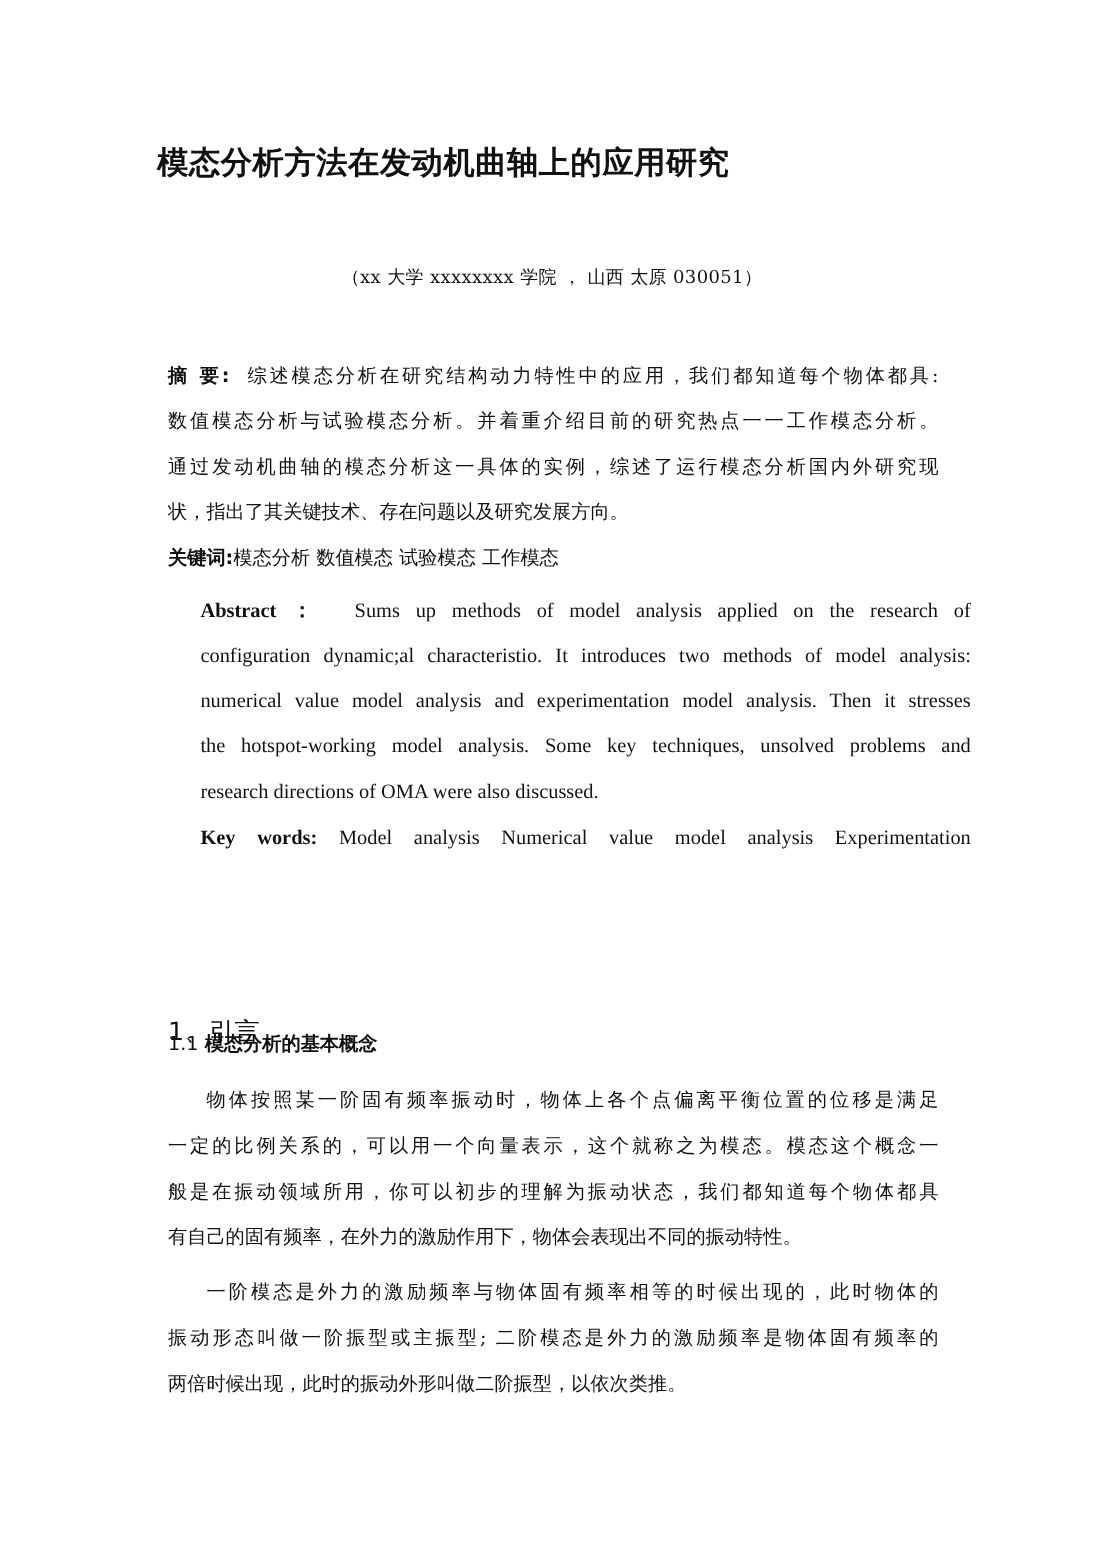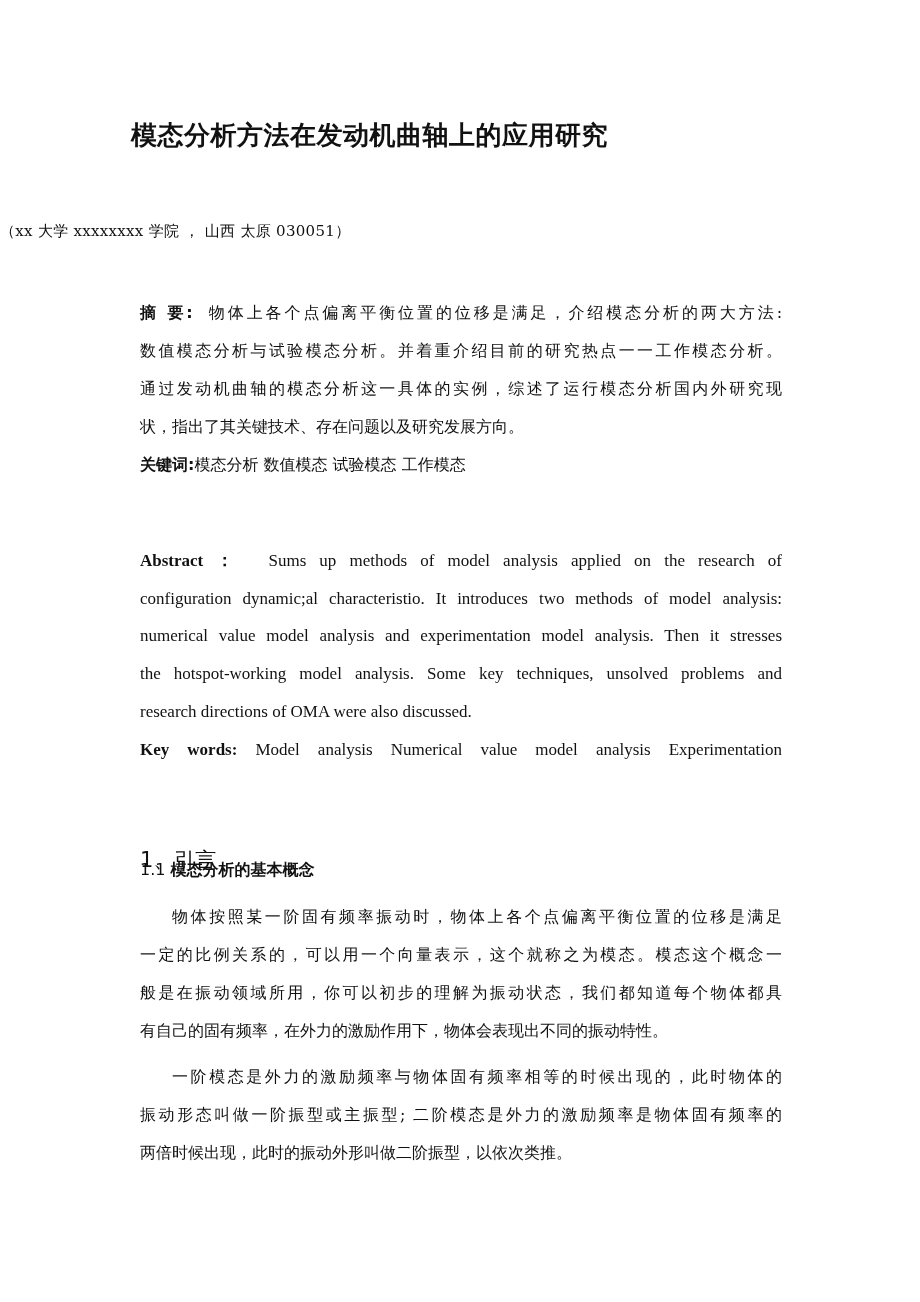--- a/index.html
+++ b/index.html
@@ -2,21 +2,21 @@
 <html><head>
   <meta charset="utf-8">
   <style>
     html, body { margin: 0; padding: 0; background: #ffffff; }
     body { width: 920px; height: 1302px; position: relative; overflow: hidden;
       font-family: "DejaVu Serif", "Liberation Serif", serif; color: #111; }
     .page { position: absolute; left: 0; top: 0; width: 920px; height: 1302px; }
     .title { position: absolute; top: 118px; left: 0; width: 739px; text-align: center;
       font-family: "DejaVu Sans", sans-serif; font-weight: bold; font-size: 26px; letter-spacing: 0.5px; color: #111; }
     .author { position: absolute; top: 187px; left: 0; width: 920px; text-align: center; font-size: 15px; }
-    .affil { position: absolute; top: 222px; left: 0; width: 920px; font-size: 15px; letter-spacing: 0.3px; }
+    .affil { position: absolute; top: 222px; left: 0; width: 920px; text-align: center; font-size: 15px; letter-spacing: 0.3px; }
     .block { position: absolute; left: 140px; width: 642px; }
     .cn { font-size: 16px; line-height: 38px; text-align: justify; }
     .cn b { font-family: "DejaVu Sans", sans-serif; }
     .en { font-family: "Liberation Serif", serif; font-size: 17px; line-height: 37.7px; text-align: justify; }
     .en b { font-weight: bold; }
     .line { display: block; white-space: nowrap; }
     .just { text-align: justify; text-align-last: justify; }
     .h1 { font-family: "DejaVu Sans", sans-serif; font-size: 21px; margin-top: 44px; }
     .h2 { font-family: "DejaVu Sans", sans-serif; font-size: 16px; }
     .h2 b { font-weight: bold; }
@@ -24,28 +24,28 @@
   </style>
 </head>
 <body>
 
 <div class="page">
 
   <div class="title">模态分析方法在发动机曲轴上的应用研究</div>
   <div class="affil">（xx 大学  xxxxxxxx 学院 ，   山西  太原  030051）</div>
 
   <div class="block cn" style="top:294px;">
-    <span class="line just"><b>摘  要:</b>&nbsp;&nbsp;<span>物体上各个点偏离平衡位置的位移是满足，介绍模态分析的两大方法:</span></span>
+    <span class="line just"><b>摘  要:</b>&nbsp;&nbsp;<span>综述模态分析在研究结构动力特性中的应用，我们都知道每个物体都具:</span></span>
     <span class="line just">数值模态分析与试验模态分析。并着重介绍目前的研究热点一一工作模态分析。</span>
     <span class="line just">通过发动机曲轴的模态分析这一具体的实例，综述了运行模态分析国内外研究现</span>
     <span class="line">状，指出了其关键技术、存在问题以及研究发展方向。</span>
     <span class="line"><b>关键词:</b><span>模态分析  数值模态  试验模态  工作模态</span></span>
   </div>
 
-  <div class="block en" style="top:542px;">
+  <div class="block en" style="top:490px;margin-left:27px;">
     <span class="line just"><b>Abstract  ：</b>&nbsp;&nbsp;<span>Sums up methods of model analysis applied on the research of</span></span>
     <span class="line just">configuration dynamic;al characteristio. It introduces two methods of model analysis:</span>
     <span class="line just">numerical value model analysis and experimentation model analysis. Then it stresses</span>
     <span class="line just">the hotspot-working model analysis.  Some key techniques, unsolved problems and</span>
     <span class="line">research directions of OMA were also discussed.</span>
     <span class="line just"><b>Key words:</b>&nbsp;<span>Model analysis    Numerical value model analysis    Experimentation</span></span>
   </div>
 
   <div class="block h1" style="top:802px;">1、引言</div>
   <div class="block h2" style="top:860px;">

